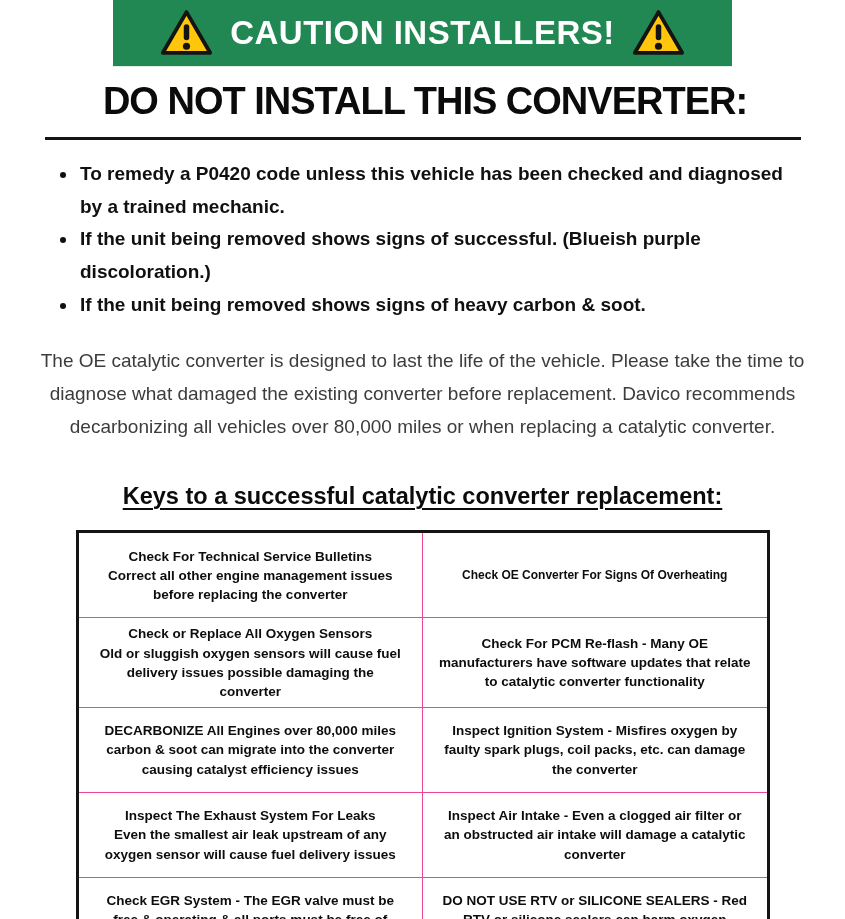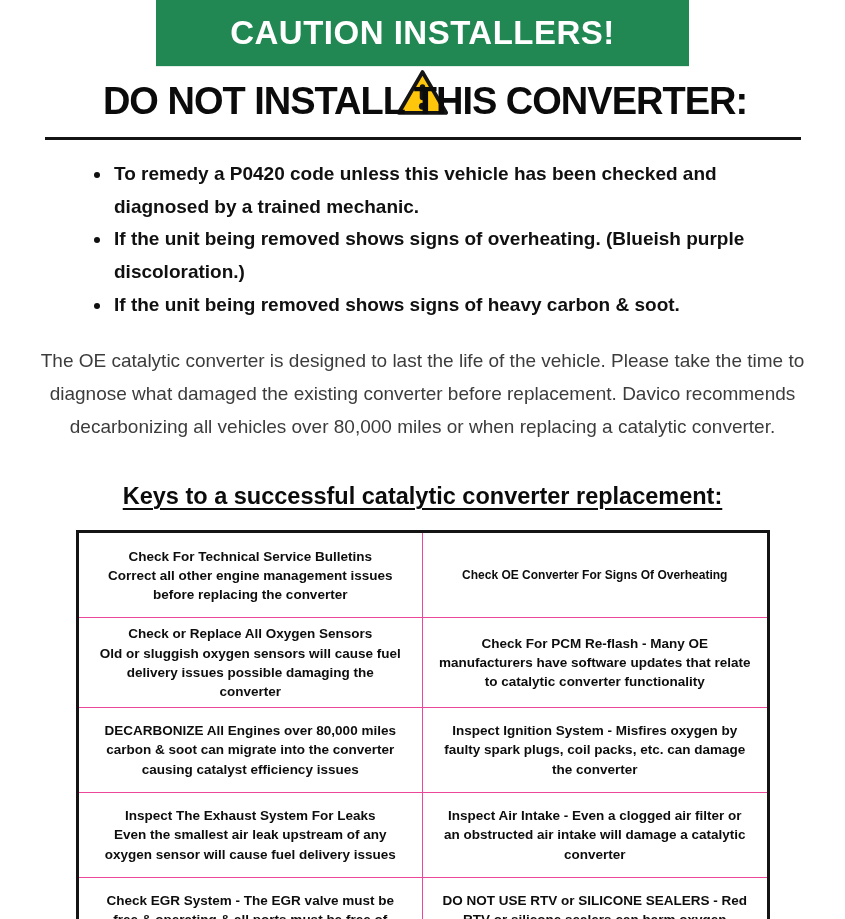--- a/index.html
+++ b/index.html
@@ -11,30 +11,29 @@
   }
   .page {
     position: relative;
     width: 845px;
     height: 919px;
     background: #ffffff;
     overflow: hidden;
   }
   
   .banner {
-    width: 533px;
+    width: 619px;
     height: 66px;
     margin: 0 auto;
     background: #218853;
     display: flex;
     align-items: center;
     justify-content: center;
     gap: 16px;
     box-shadow: 0 1px 0 rgba(220,235,225,.9);
-    flex-direction: column;
   }
   .banner h1 {
     margin: 0;
     color: #ffffff;
     font-size: 33px;
     font-weight: bold;
     letter-spacing: 0.5px;
     white-space: nowrap;
   }
   .warn-icon { width: 55px; height: 50px; display: block; }
@@ -49,21 +48,21 @@
   }
   .rule {
     border: none;
     border-top: 3px solid #141414;
     width: 756px;
     margin: 14px auto 0 auto;
   }
   
   .bullets {
     margin: 18px 0 4px 0;
-    padding: 0 60px 0 112px;
+    padding: 0 60px 0 78px;
     list-style: disc;
   }
   .bullets li {
     font-size: 19px;
     font-weight: bold;
     line-height: 1.72;
     color: #101010;
     padding-left: 2px;
   }
   
@@ -134,21 +133,21 @@
       </svg>
     </span>
   </header>
 
   <h2 class="main-heading">DO NOT INSTALL THIS CONVERTER:</h2>
 
   <hr class="rule">
 
   <ul class="bullets">
     <li>To remedy a P0420 code unless this vehicle has been checked and diagnosed by a trained mechanic.</li>
-    <li>If the unit being removed shows signs of overheating. (Blueish purple discoloration.)</li>
+    <li>If the unit being removed shows signs of successful. (Blueish purple discoloration.)</li>
     <li>If the unit being removed shows signs of heavy carbon &amp; soot.</li>
   </ul>
 
   <p class="para">The OE catalytic converter is designed to last the life of the vehicle. Please take the time to diagnose what damaged the existing converter before replacement. Davico recommends decarbonizing all vehicles over 80,000 miles or when replacing a catalytic converter.</p>
 
   <h3 class="keys-heading">Keys to a successful catalytic converter replacement:</h3>
 
   <table class="tips-table">
     <tbody>
       <tr>

